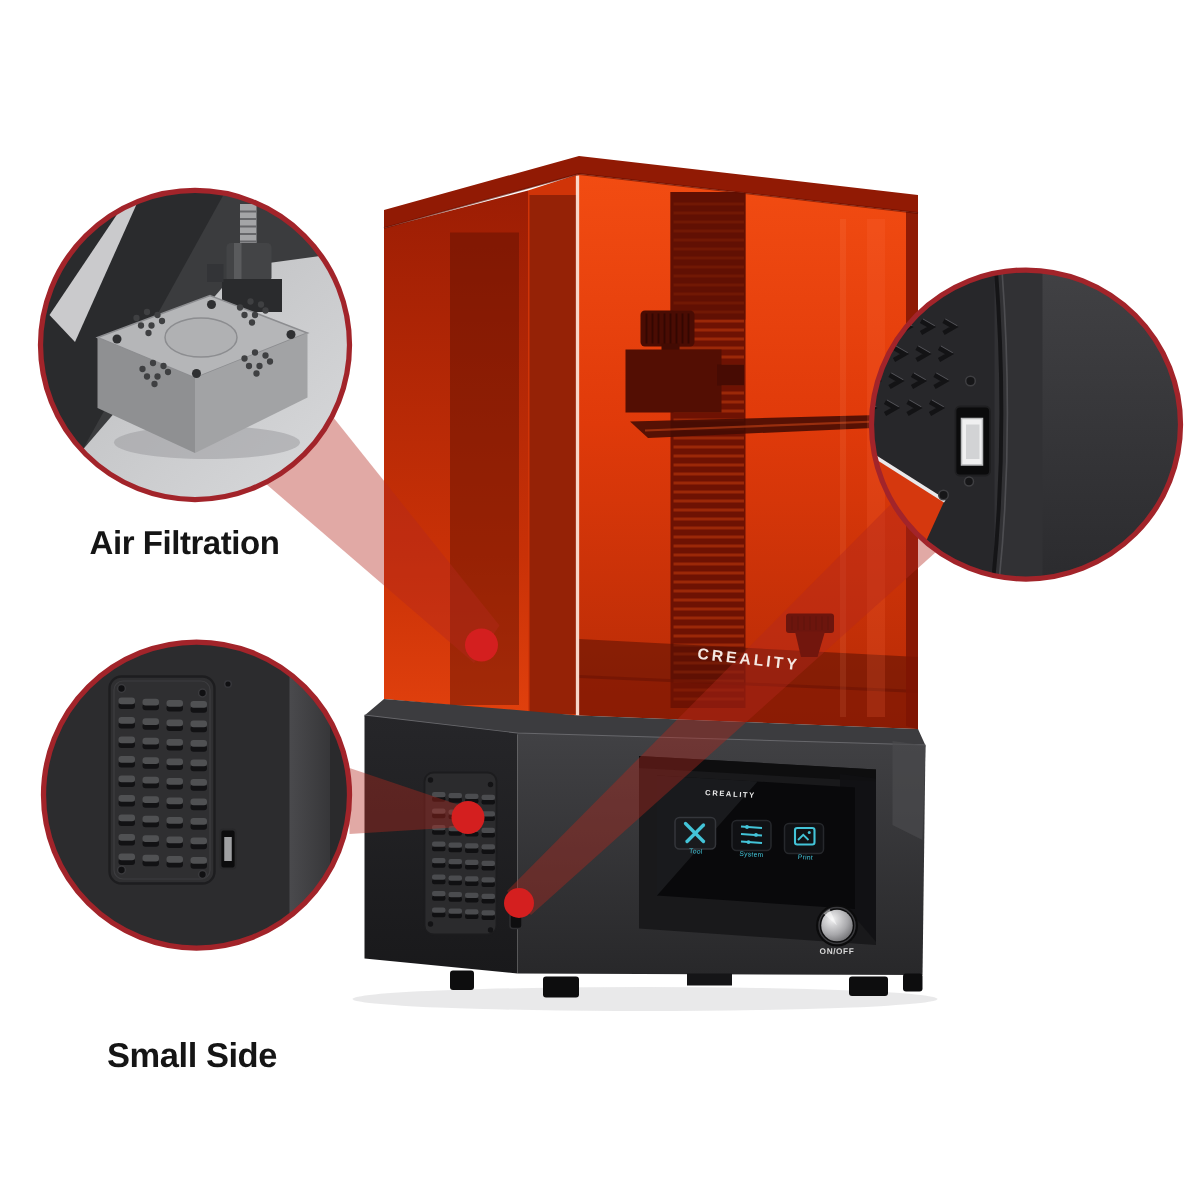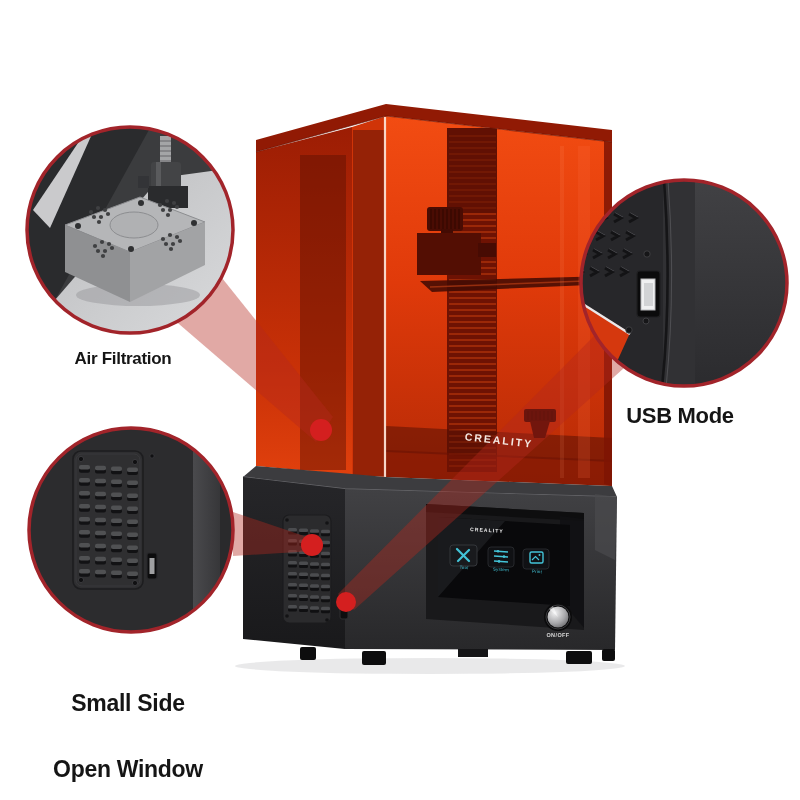--- a/index.html
+++ b/index.html
@@ -1,20 +1,20 @@
 <!DOCTYPE html>
 <html><head>
 <meta charset="utf-8">
 <style>
   html,body{margin:0;padding:0;background:#ffffff;}
   #stage{position:relative;width:800px;height:800px;background:#ffffff;overflow:hidden;
          font-family:"Liberation Sans","DejaVu Sans",sans-serif;}
   #scene{position:absolute;left:0;top:0;}
   .lbl{position:absolute;color:#151515;font-weight:700;text-align:center;letter-spacing:-0.3px;}
-  .lbl-air{left:28px;top:349px;width:190px;font-size:17px;}
+  .lbl-air{left:28px;top:349px;width:190px;font-size:22px;}
   .lbl-usb{left:590px;top:403px;width:180px;font-size:22px;}
   .lbl-side{left:24px;top:650px;width:208px;font-size:23px;line-height:26px;}
   .lbl-side span{display:block;margin-top:40px;}
   .cover-logo{position:absolute;left:459px;top:434px;width:80px;text-align:center;
       font-size:10.5px;font-weight:700;letter-spacing:2px;color:#f4e8e2;
       transform:rotate(6.3deg);}
   .scr-brand{position:absolute;left:461px;top:527px;width:52px;text-align:center;
       font-size:5px;font-weight:700;letter-spacing:1.1px;color:#ececec;transform:rotate(3.2deg);}
   .scr-lbl{position:absolute;width:30px;text-align:center;font-size:4.5px;
       color:#43c4d8;letter-spacing:.2px;transform:rotate(3.2deg);}
@@ -560,24 +560,22 @@
       <g>
         <rect x="147" y="553" width="10" height="26" rx="2" fill="#0c0c0d" stroke="#28282a" stroke-width="1.2"></rect>
         <rect x="149.5" y="558" width="5" height="16" fill="#9fa0a2"></rect>
       </g>
     </g>
     <circle cx="131" cy="530" r="102" fill="none" stroke="#a2242a" stroke-width="3.5"></circle>
   </g>
 </svg>
 
 <div class="lbl lbl-air">Air Filtration</div>
-<div class="lbl lbl-usb">USB Mode</div>
 <div class="lbl lbl-side">
   <span>Small Side</span>
-  <span>Open Window</span>
 </div>
 <div class="cover-logo">CREALITY</div>
 <div class="scr-brand">CREALITY</div>
 <div class="scr-lbl tool">Tool</div>
 <div class="scr-lbl system">System</div>
 <div class="scr-lbl print">Print</div>
 <div class="onoff">ON/OFF</div>
 </div>
 
 </body></html>

